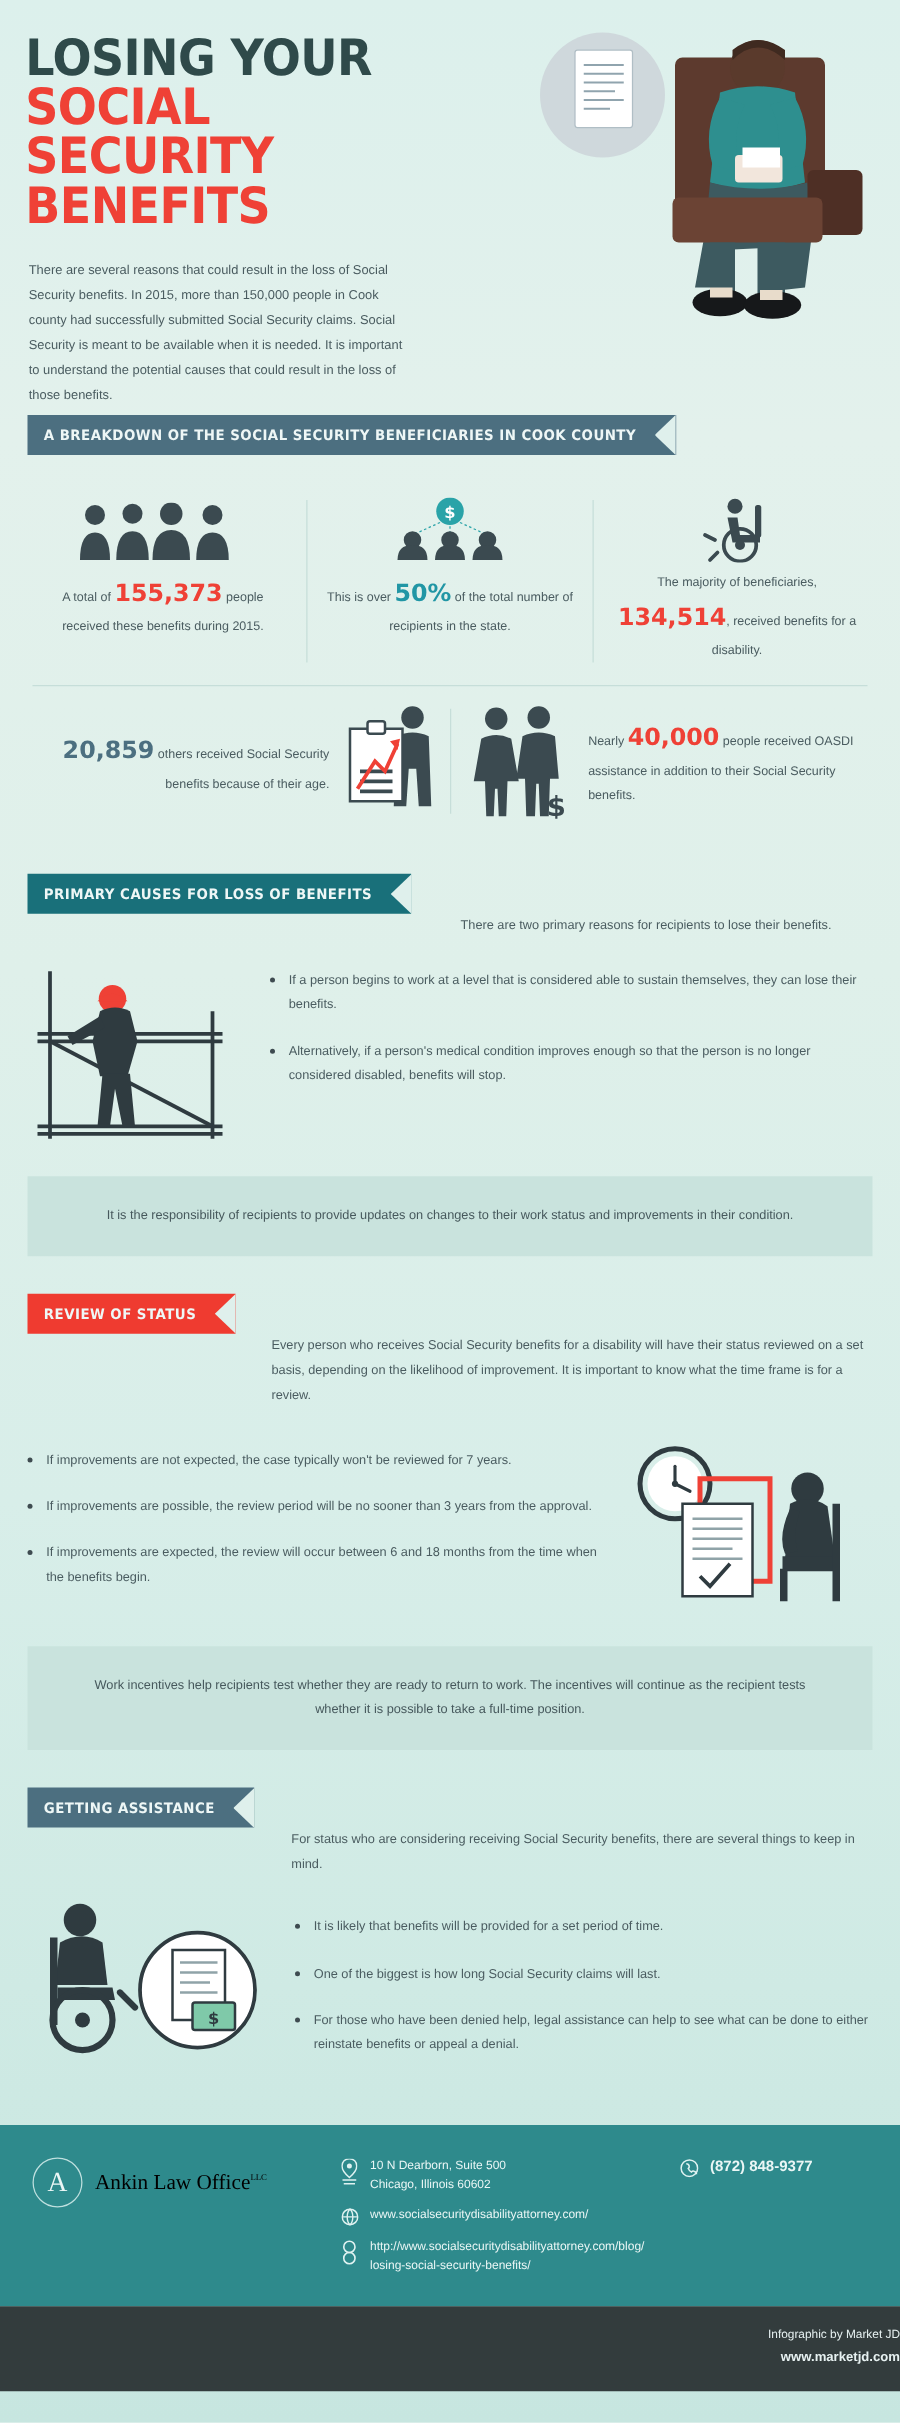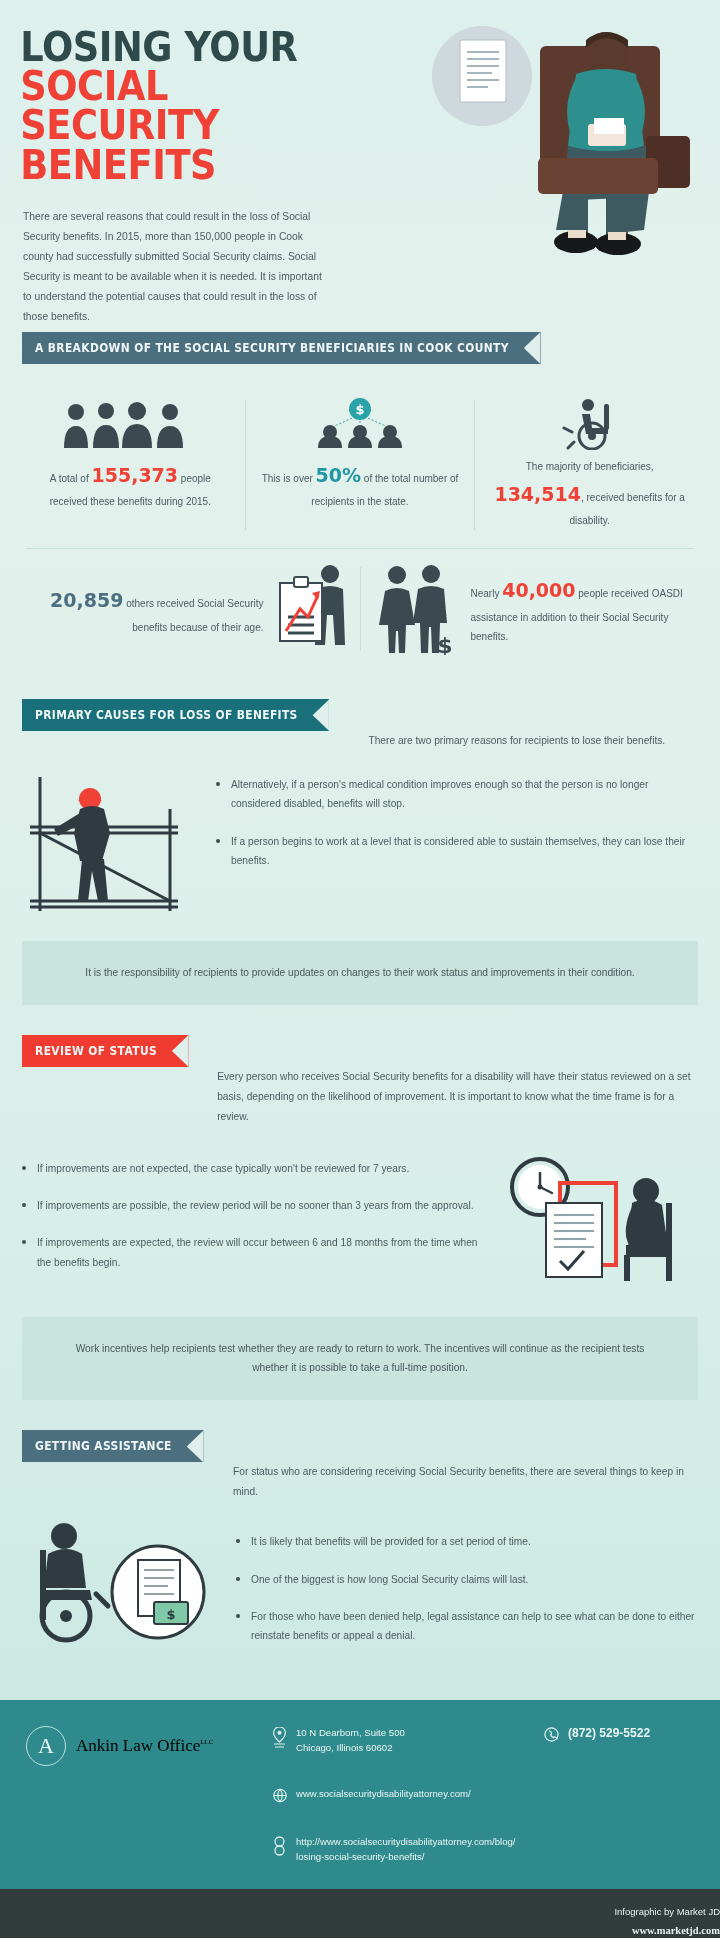--- a/index.html
+++ b/index.html
@@ -136,29 +136,29 @@
     color: #eaf6f5;
   }
   .brand { display: flex; align-items: center; gap: 10px; width: 232px; flex-shrink: 0; }
   .brand .mark {
     width: 40px; height: 40px; border-radius: 50%;
     border: 1.5px solid #bfe0df; display: flex; align-items: center; justify-content: center;
     font-family: "Liberation Serif", serif; font-size: 22px; color: #eaf6f5;
   }
   .brand .name { font-family: Liberation Serif, serif; font-size: 17px; color: #000000; }
   .brand .name sup { font-size: 7px; vertical-align: super; }
-  .contact { flex: 1; display: flex; flex-direction: column; gap: 32px; font-size: 9.6px; line-height: 1.55; }
+  .contact { flex: 1; display: flex; flex-direction: column; gap: 10px; font-size: 9.6px; line-height: 1.55; }
   .crow { display: flex; gap: 9px; align-items: flex-start; }
   .crow .ci { width: 15px; flex-shrink: 0; display: flex; justify-content: center; padding-top: 1px; }
   .phone-col { width: 150px; flex-shrink: 0; }
   .subfooter {
     background: #333c3d; text-align: right; padding: 14px 0 16px 0; color: #e7f1f1;
     font-size: 9.5px; line-height: 1.9;
   }
-  .subfooter .b { font-weight: 700; font-size: 10.5px; font-family: Liberation Serif, serif; }
+  .subfooter .b { font-weight: 700; font-size: 10.5px; }
   svg { display: block; }
 </style>
 </head>
 <body>
 
 <div class="page">
 
   <div class="hero">
     <h1>
       <span class="dark">LOSING YOUR </span><span class="red">SOCIAL</span><br>
@@ -358,22 +358,22 @@
           </g>
           <circle cx="68" cy="30" r="11" fill="#ef4136"></circle>
           <path d="M56 32 q12 -12 24 0 z" fill="#ef4136"></path>
           <path d="M58 40 q12 -6 24 0 l6 24 -8 28 -22 0 -6 -28 z" fill="#2f3b40"></path>
           <path d="M58 44 l-26 16 4 7 26 -14 z" fill="#2f3b40"></path>
           <path d="M60 90 l-4 42 10 0 4 -30 6 30 10 0 -4 -42 z" fill="#2f3b40"></path>
         </svg>
       </div>
       <div style="flex:1;padding-top:6px">
         <ul class="bullets">
+          <li>If a person begins to work at a level that is considered able to sustain themselves, they can lose their benefits.</li>
           <li>Alternatively, if a person's medical condition improves enough so that the person is no longer considered disabled, benefits will stop.</li>
-          <li>If a person begins to work at a level that is considered able to sustain themselves, they can lose their benefits.</li>
         </ul>
       </div>
     </div>
 
     <div class="callout">It is the responsibility of recipients to provide updates on changes to their work status and improvements in their condition.</div>
   </div>
 
   <div class="section">
     <div class="sec-head">
       <div class="banner red">
@@ -525,21 +525,21 @@
     </div>
 
     <div class="phone-col">
       <div class="crow">
         <span class="ci">
           <svg width="15" height="15" viewBox="0 0 15 15">
             <circle cx="7.5" cy="7.5" r="6.6" fill="none" stroke="#dff2f1" stroke-width="1.2"></circle>
             <path d="M5 4 q2 0 2.4 2 q0.2 1.2 -0.8 1.8 q0.8 2 2.6 2.8 q0.8 -1 2 -0.6 q2 0.6 2 2.4" fill="none" stroke="#dff2f1" stroke-width="1.2"></path>
           </svg>
         </span>
-        <div style="font-size:12px;font-weight:700">(872) 529-5522</div>
+        <div style="font-size:12px;font-weight:700">(872) 848-9377</div>
       </div>
     </div>
   </div>
 
   <div class="subfooter">
     <div>Infographic by Market JD</div>
     <div class="b">www.marketjd.com</div>
   </div>
 
 </div>

